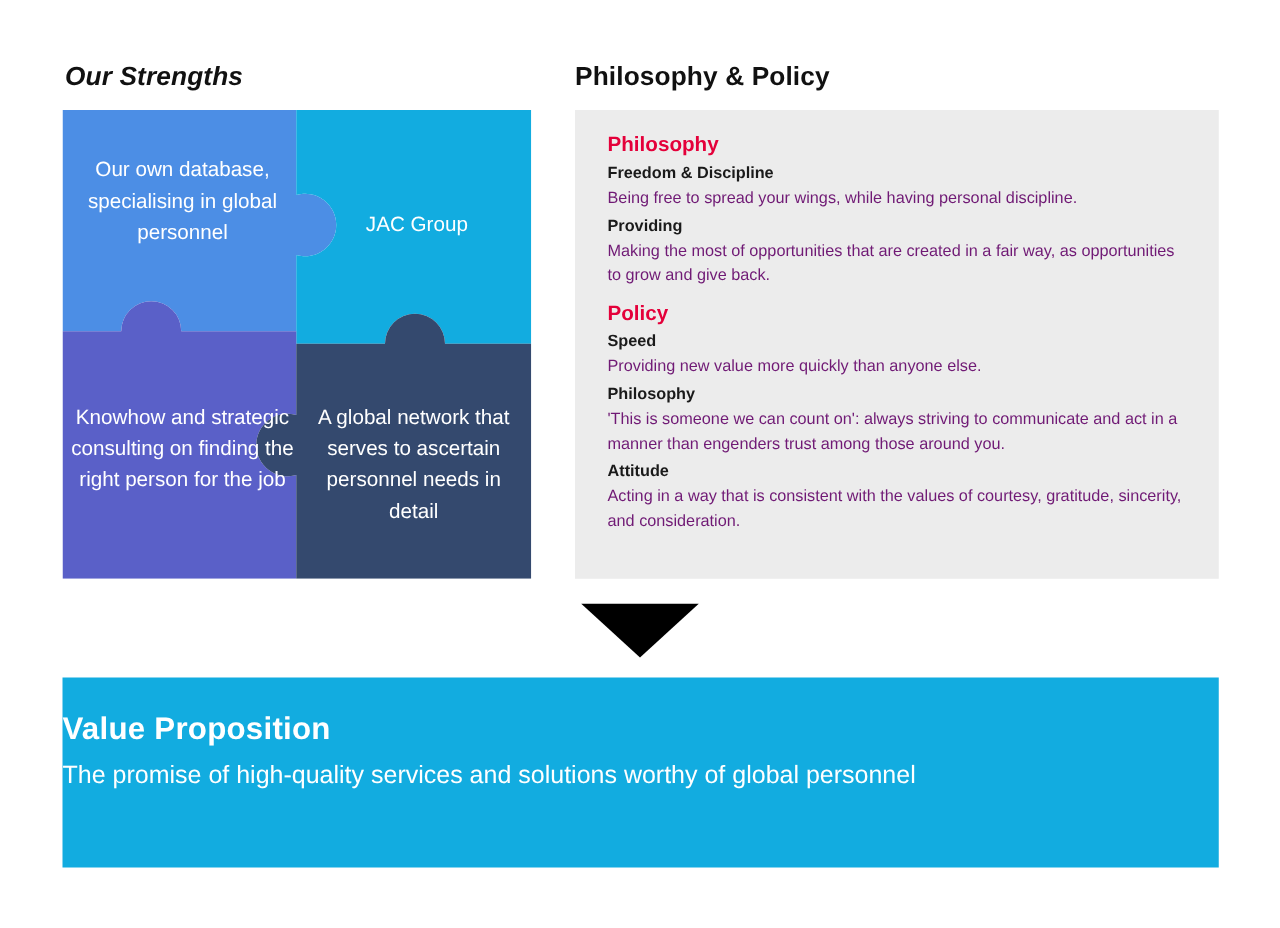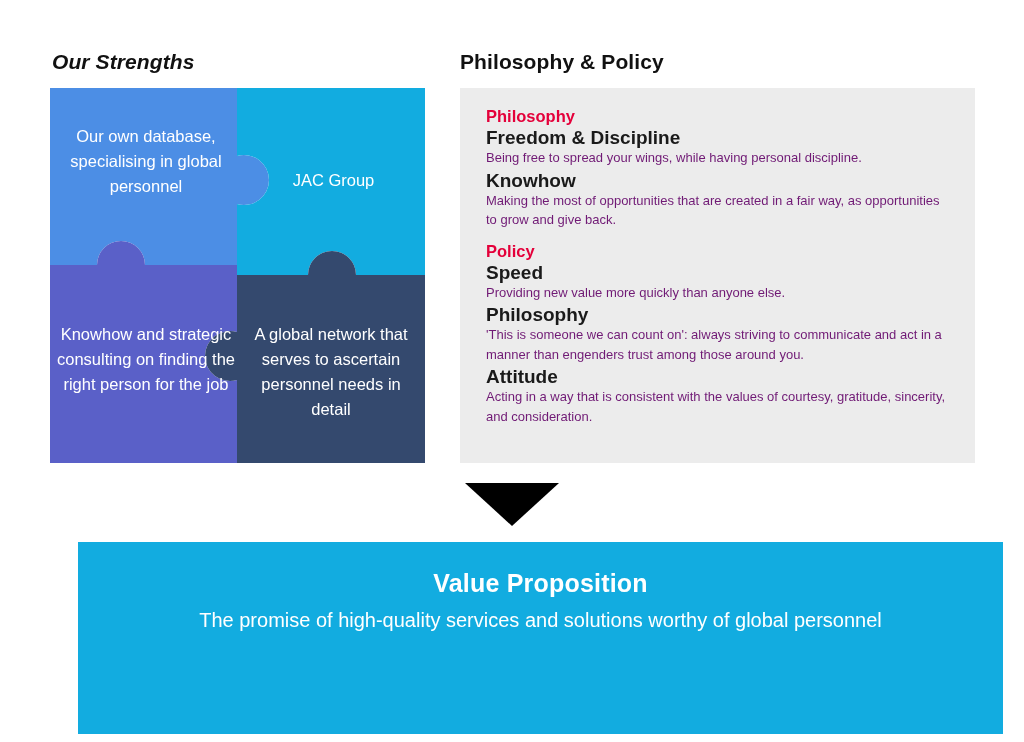--- a/index.html
+++ b/index.html
@@ -64,21 +64,21 @@
   .pp-group-title {
     color: #e4003a;
     font-size: 16.5px;
     font-weight: bold;
     margin: 0 0 1px 0;
     line-height: 21px;
   }
   #pp-policy-title { margin-top: 11px; }
   .pp-item-name {
     color: #1a1a1a;
-    font-size: 19px;
+    font-size: 13px;
     font-weight: bold;
     line-height: 20px;
     margin: 0;
   }
   .pp-item-desc {
     color: #701a75;
     font-size: 13px;
     line-height: 19.5px;
     margin: 0 0 3px 0;
   }
@@ -94,27 +94,26 @@
     border-right: 47px solid transparent;
     border-top: 43px solid #000000;
   }
 
   
   #value-banner {
     position: absolute;
     left: 50px;
     top: 542px;
     width: 925px;
-    height: 192px;
+    height: 152px;
     background: #12ace0;
     color: #ffffff;
-    text-align: center;
+    text-align: left;
     box-sizing: border-box;
     padding-top: 25px;
-    margin-left: 28px;
   }
   #value-title {
     font-size: 25px;
     font-weight: bold;
     line-height: 32px;
     margin: 0 0 5px 0;
     letter-spacing: 0.2px;
   }
   .value-line {
     font-size: 20px;
@@ -148,21 +147,21 @@
 <div class="section-heading" id="philosophy-heading">Philosophy &amp; Policy</div>
 
 <div id="pp-panel">
 
   <div class="pp-group">
     <p class="pp-group-title">Philosophy</p>
 
     <p class="pp-item-name">Freedom &amp; Discipline</p>
     <p class="pp-item-desc">Being free to spread your wings, while having personal discipline.</p>
 
-    <p class="pp-item-name">Knowhow</p>
+    <p class="pp-item-name">Providing</p>
     <p class="pp-item-desc">Making the most of opportunities that are created in a fair way, as opportunities to grow and give back.</p>
   </div>
 
   <div class="pp-group">
     <p class="pp-group-title" id="pp-policy-title">Policy</p>
 
     <p class="pp-item-name">Speed</p>
     <p class="pp-item-desc">Providing new value more quickly than anyone else.</p>
 
     <p class="pp-item-name">Philosophy</p>

